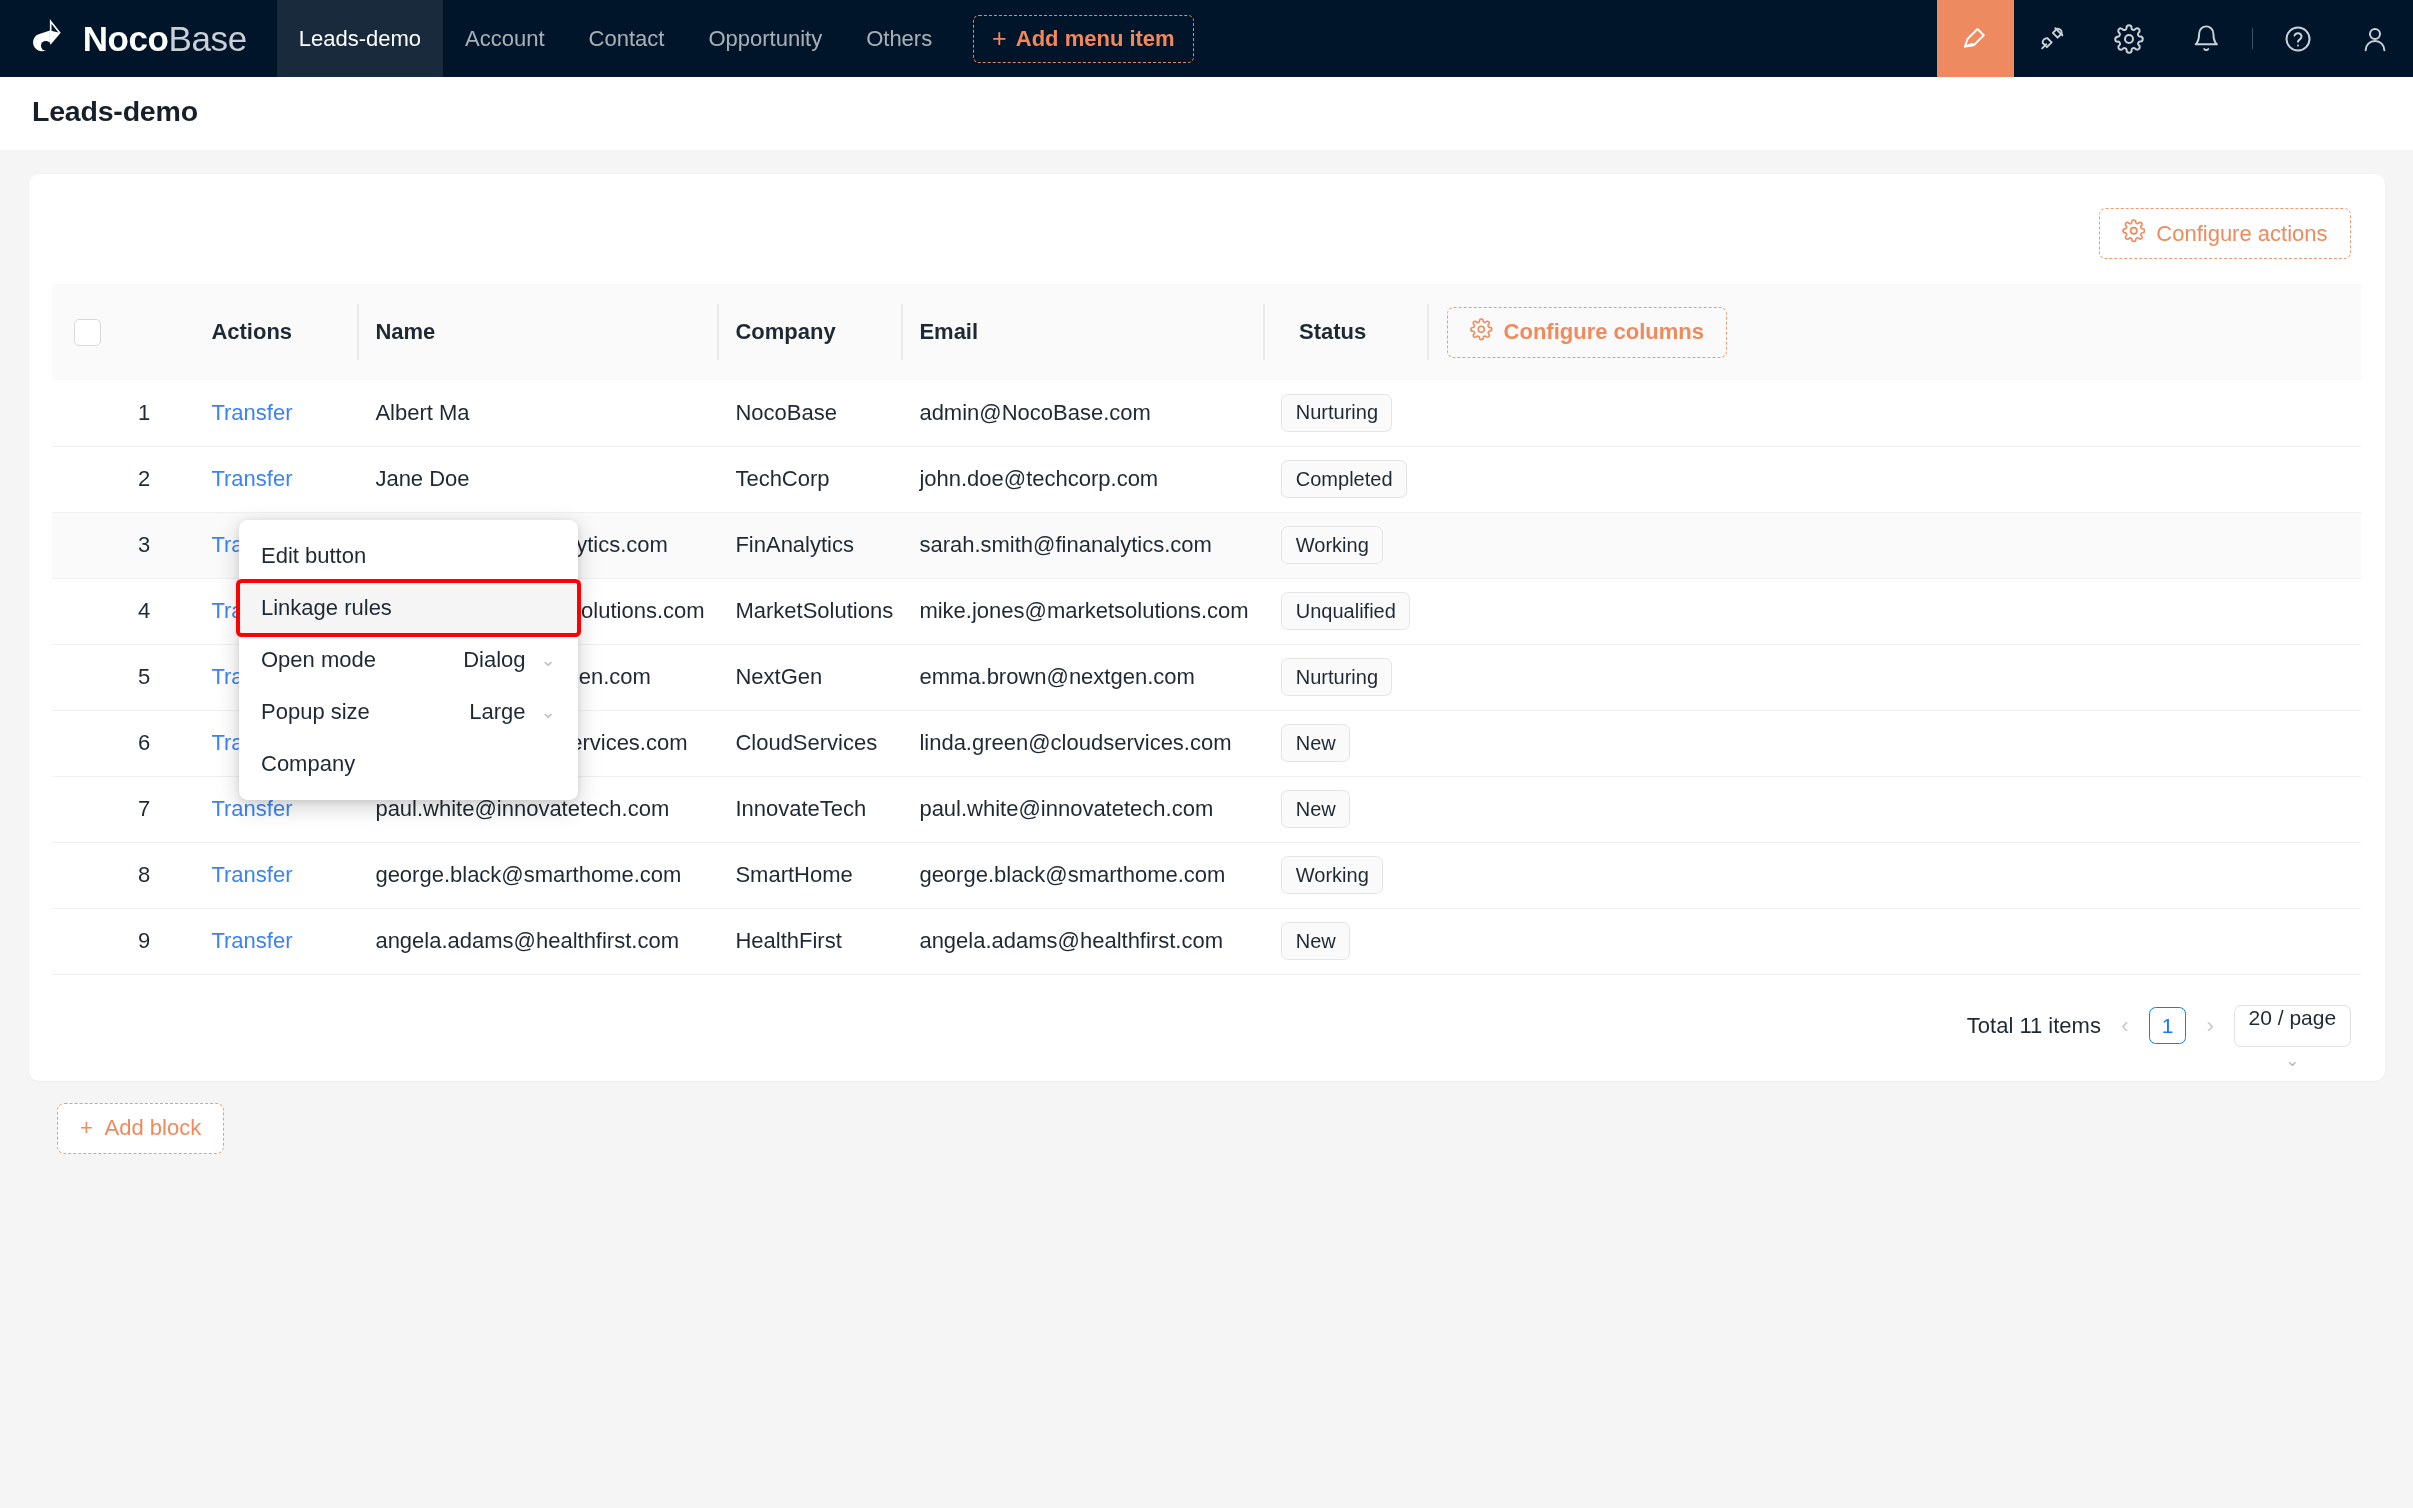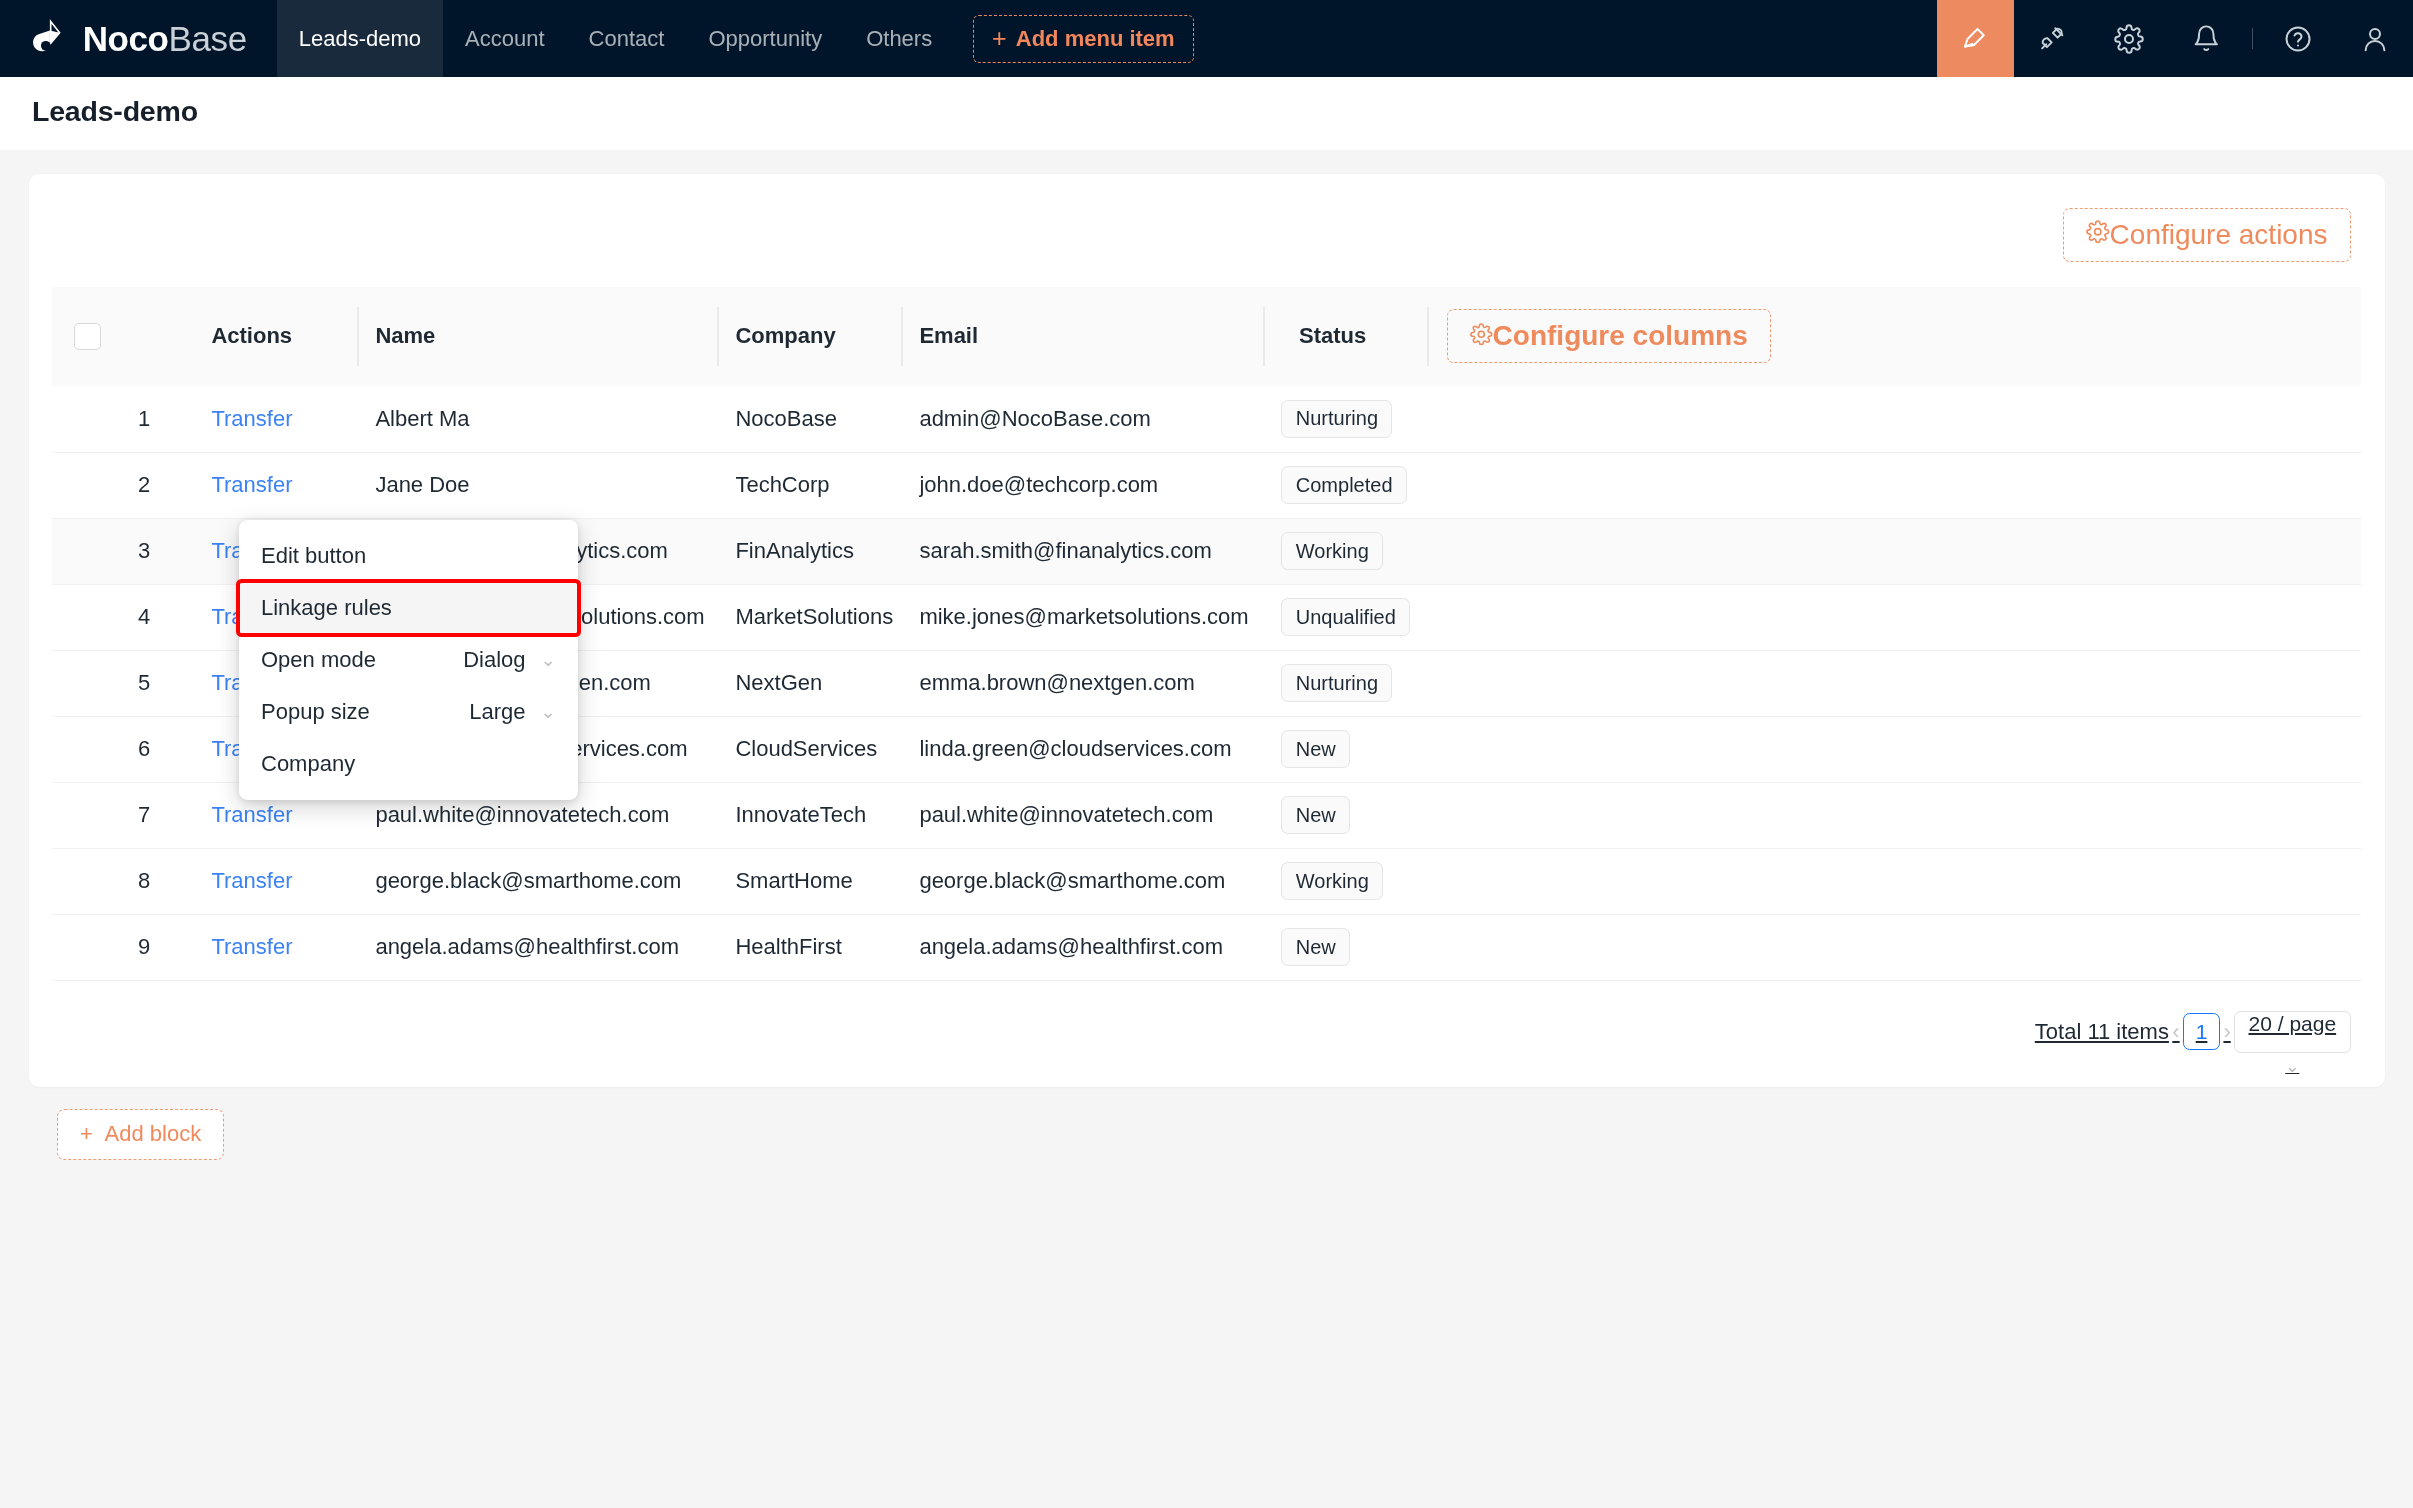--- a/index.html
+++ b/index.html
@@ -96,23 +96,23 @@
     box-shadow: 0 0.8px 1.7px rgba(0,0,0,0.04);
   }
   .card-actions {
     display: flex; justify-content: flex-end;
     padding: 34px 34px 0 34px;
   }
   .dashed-btn {
     border: 1.7px dashed #ef9a73;
     border-radius: 6.7px;
     color: #ef8a5d;
-    font-size: 28px;
+    font-size: 22px;
     padding: 10px 22px;
-    display: inline-flex; align-items: center; 
+    display: inline-flex; align-items: center; gap: 11px;
     background: transparent;
     cursor: pointer;
     white-space: nowrap;
   }
 
   
   .table-wrap { padding: 25px 23.5px 0 23.5px; position: relative; }
   table { width: 100%; border-collapse: collapse; table-layout: fixed; }
   thead th {
     background: #fafafa;
@@ -179,24 +179,24 @@
     background: #fafafa;
     padding: 6.7px 13.4px;
     font-size: 20px;
     color: #1f2933;
     white-space: nowrap;
   }
 
   
   .pagination {
     display: flex; justify-content: flex-end; align-items: center;
+    gap: 17px;
     padding: 30px 34px 34px 34px;
     font-size: 22px;
     color: #1f2933;
-    text-decoration: underline;
   }
   .pg-arrow { color:#c8c8c8; font-size: 22px; cursor: pointer; padding: 0 3.4px;}
   .pg-num {
     min-width: 37px; height: 37px;
     border: 1.7px solid #1677ff;
     border-radius: 6.7px;
     color: #1677ff;
     display: flex; align-items: center; justify-content: center;
     font-size: 21px;
     cursor: pointer;

